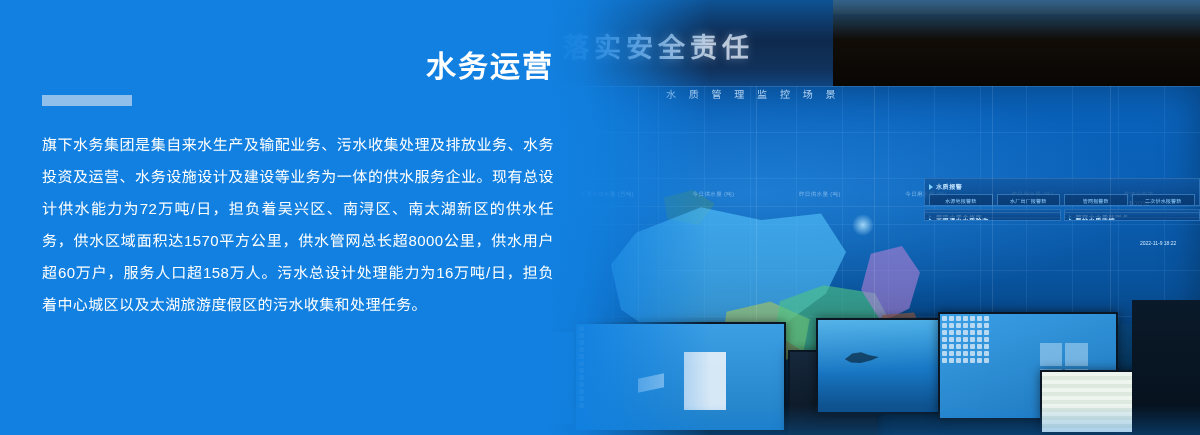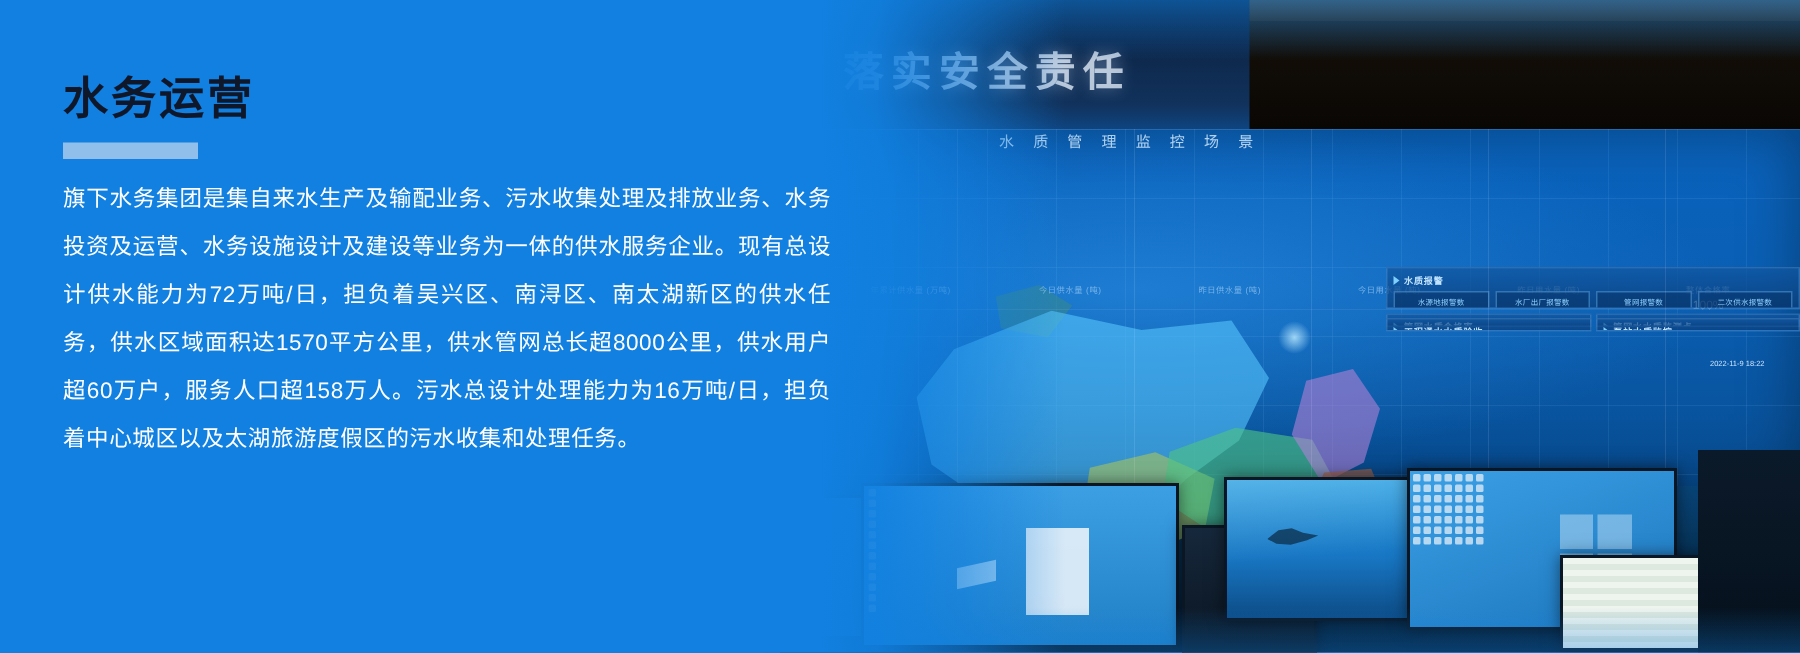--- a/index.html
+++ b/index.html
@@ -236,33 +236,34 @@
   
   #textblock {
     position: absolute;
     left: 42px; top: 48px;
     width: 512px;
     z-index: 5;
   }
   #page-title {
     font-size: 30px;
     font-weight: 700;
-    color: #0f172a;
+    color: #ffffff;
     letter-spacing: 2px;
     line-height: 1.25;
     margin: 0;
+    text-align: right;
   }
   #title-underline {
     width: 90px;
     height: 11px;
     background: #8fbfea;
     margin: 9px 0 0 0;
   }
   #body-copy {
-    margin: 11px 0 0 0;
+    margin: 23px 0 0 0;
     font-size: 15px;
     line-height: 32px;
     color: #ffffff;
     letter-spacing: .4px;
     text-align: justify;
   }
 </style>
 </head>
 <body>
 

